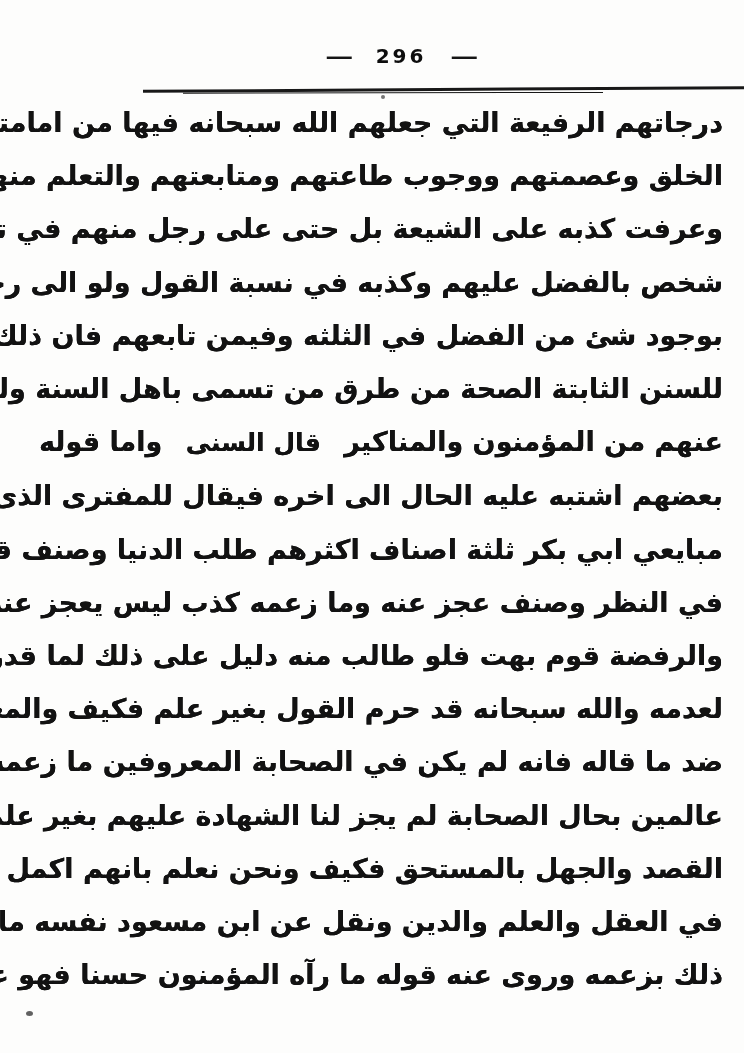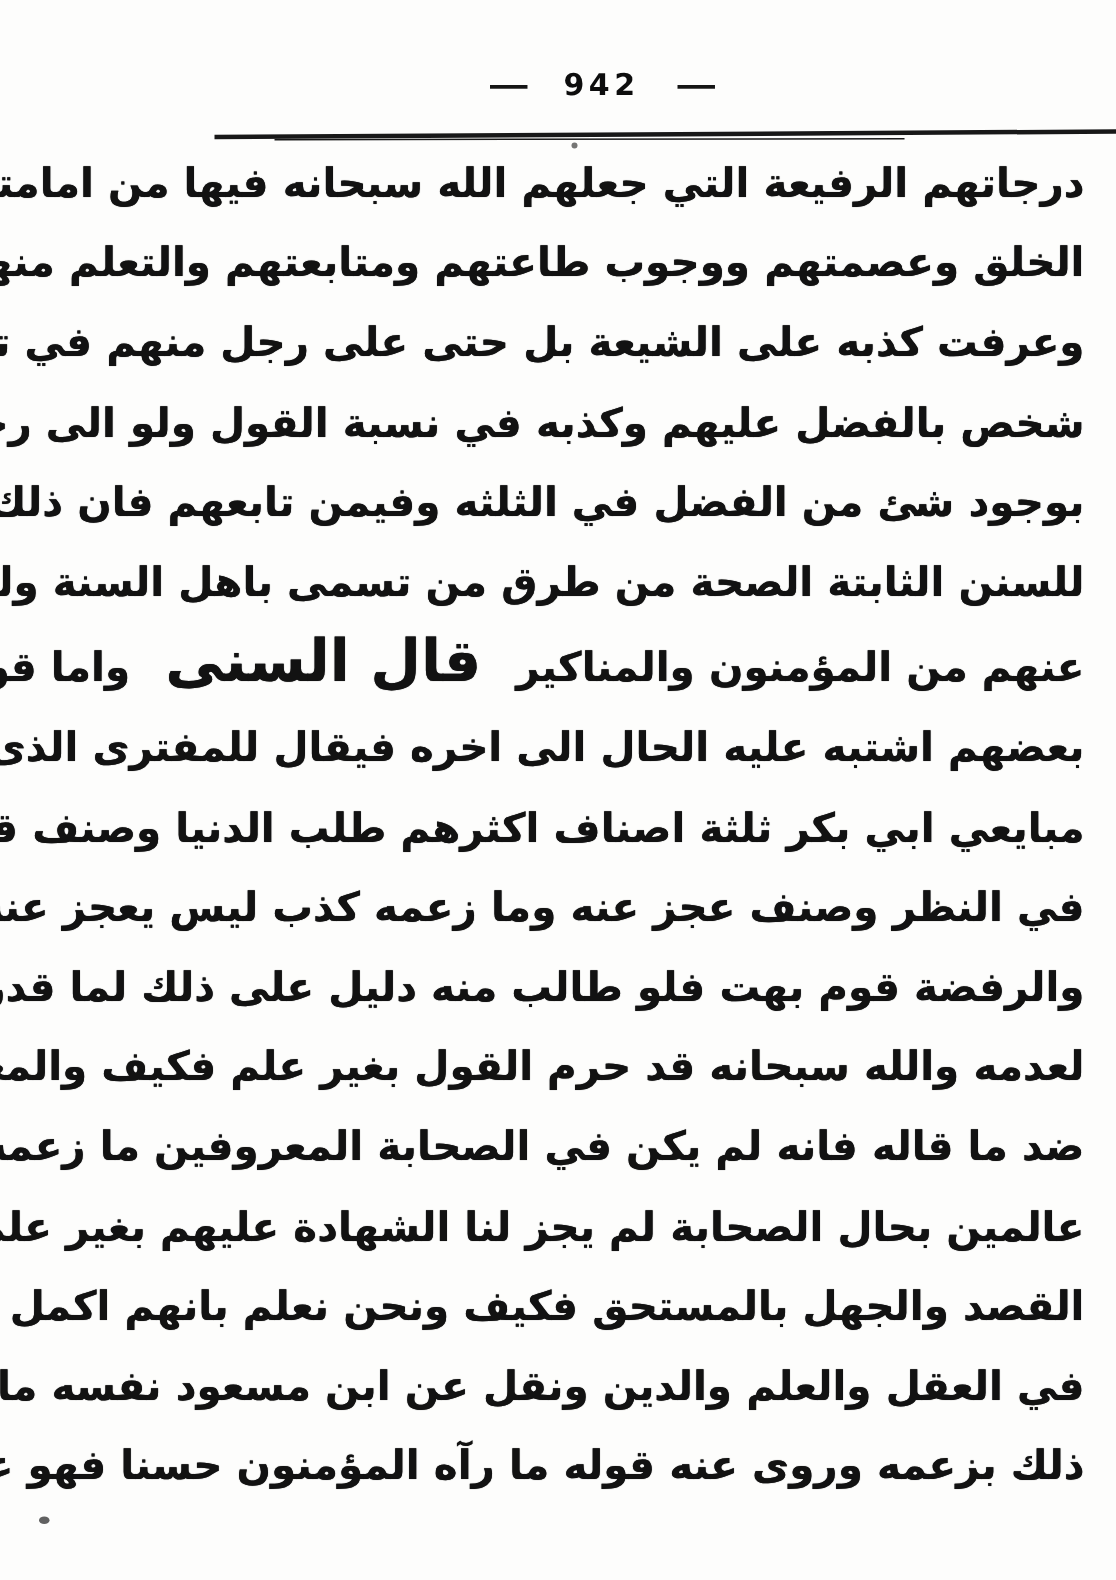--- a/index.html
+++ b/index.html
@@ -70,41 +70,41 @@
     font-size: 27px;
     line-height: 53.2px;
     font-weight: bold;
     color: #121212;
     text-align: justify;
     text-align-last: justify;
     text-shadow: 0 0 0.5px #121212;
     white-space: nowrap;
   }
   .emph {
-    font-size: 39px;
+    font-size: 25px;
     font-weight: bold;
     margin: 0 14px;
     letter-spacing: 1px;
   }
   .speck {
     position: absolute;
     background: #3a3a3a;
     border-radius: 50%;
   }
   .speck-bottom-left { left: 26px; top: 1011px; width: 7px; height: 5px; opacity: .8; }
   .speck-top-center  { left: 381px; top: 95px;  width: 4px; height: 4px; opacity: .7; }
 </style>
 </head>
 <body>
 
 <div class="page">
 
   <div class="header">
     <span class="dash">—</span>
-    <span class="pagenum">942</span>
+    <span class="pagenum">296</span>
     <span class="dash">—</span>
   </div>
 
   <div class="rule"></div>
 
   <div class="text-block">
     <p>درجاتهم الرفيعة التي جعلهم الله سبحانه فيها من امامتهم لعامة</p>
     <p>الخلق وعصمتهم ووجوب طاعتهم ومتابعتهم والتعلم منهم</p>
     <p>وعرفت كذبه على الشيعة بل حتى على رجل منهم في تقديم</p>
     <p>شخص بالفضل عليهم وكذبه في نسبة القول ولو الى رجل منهم</p>

